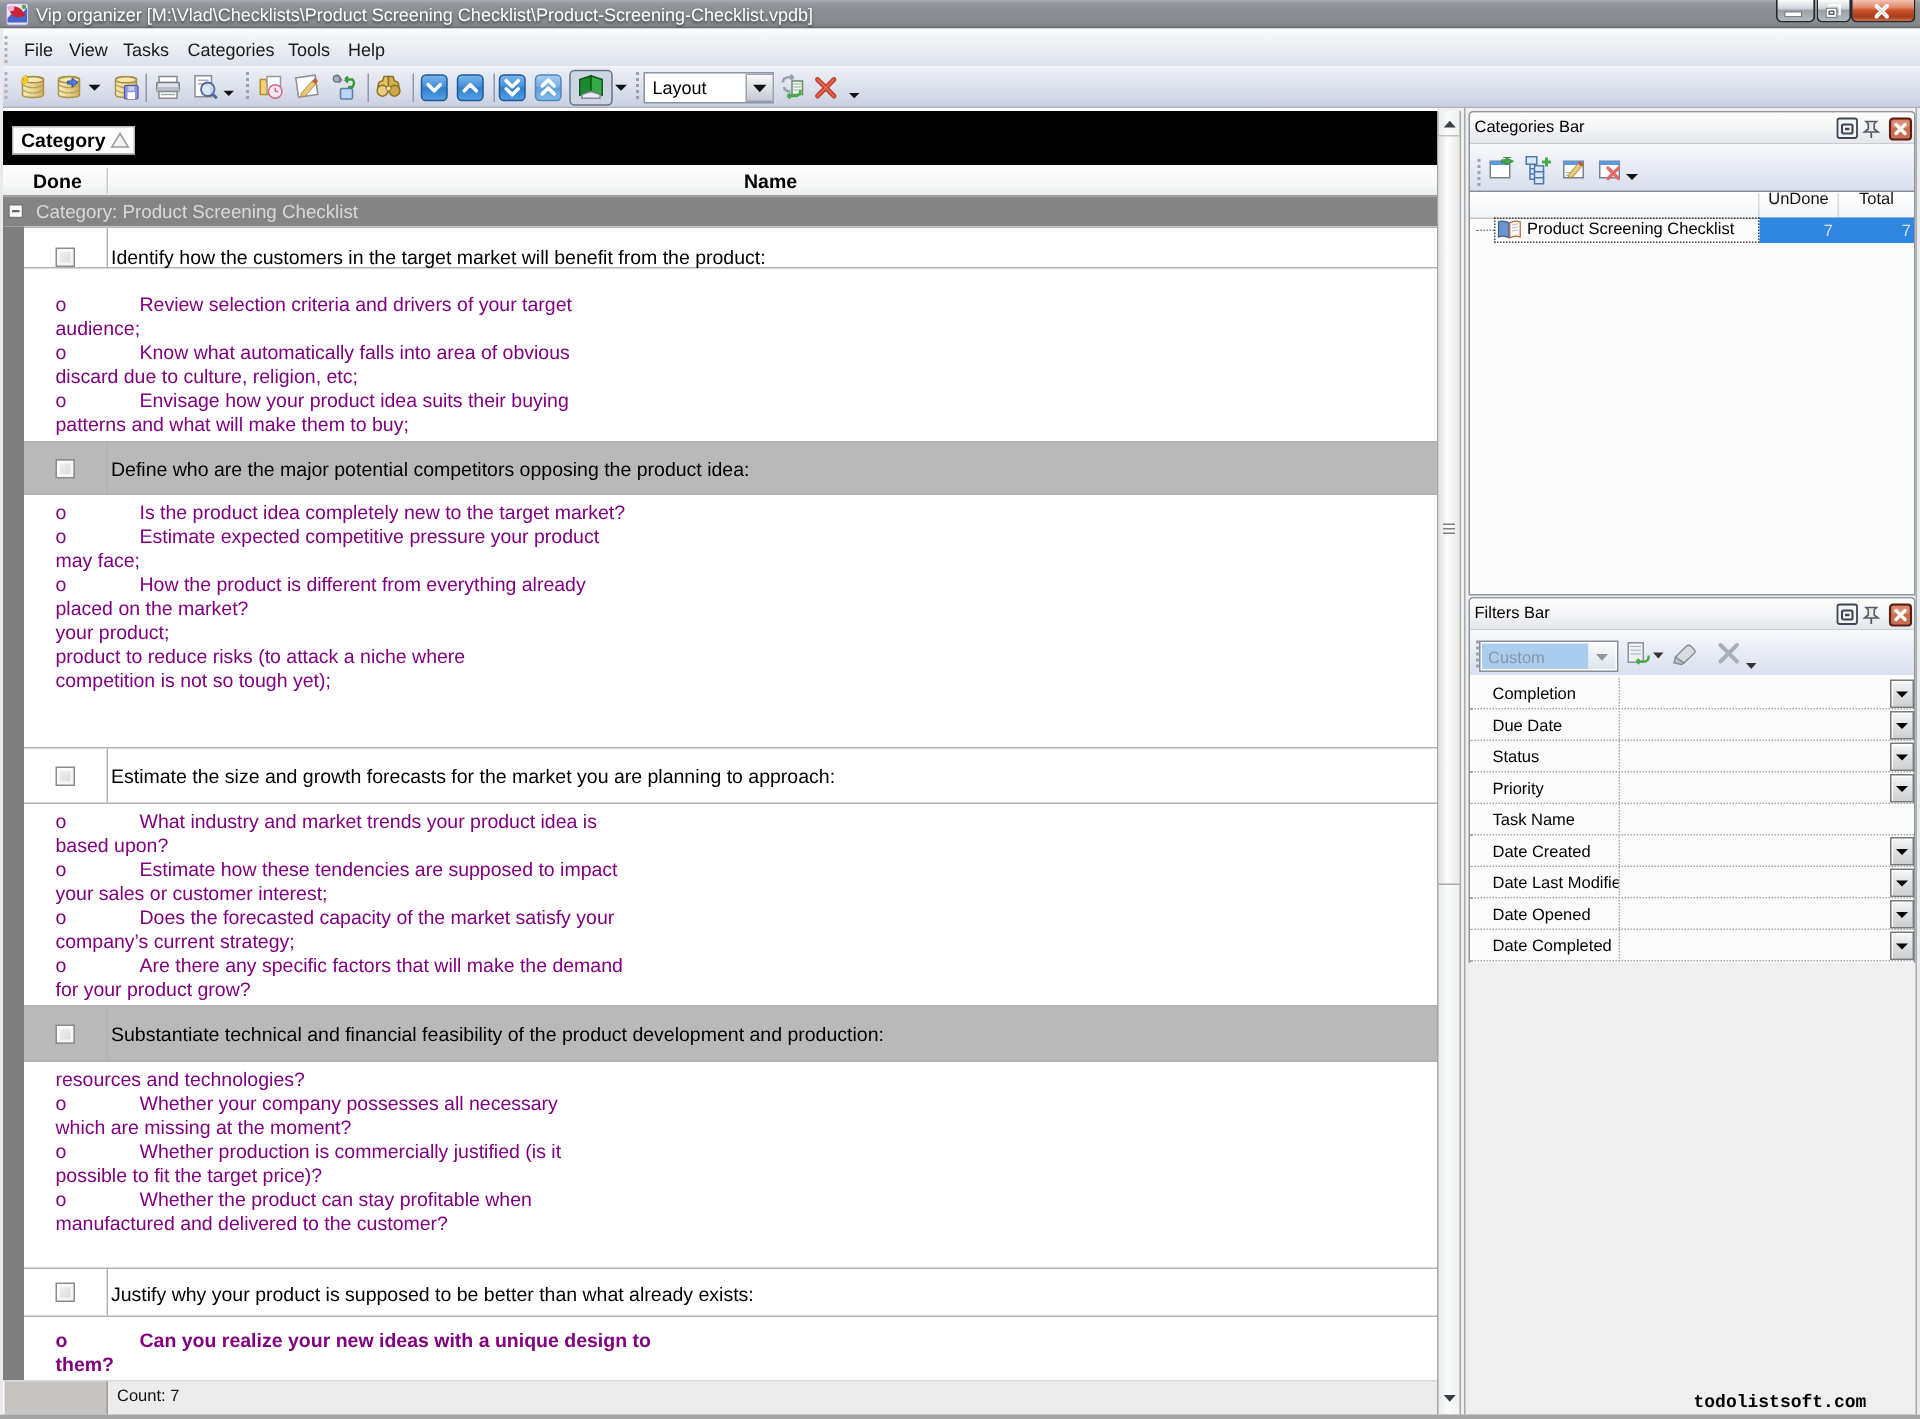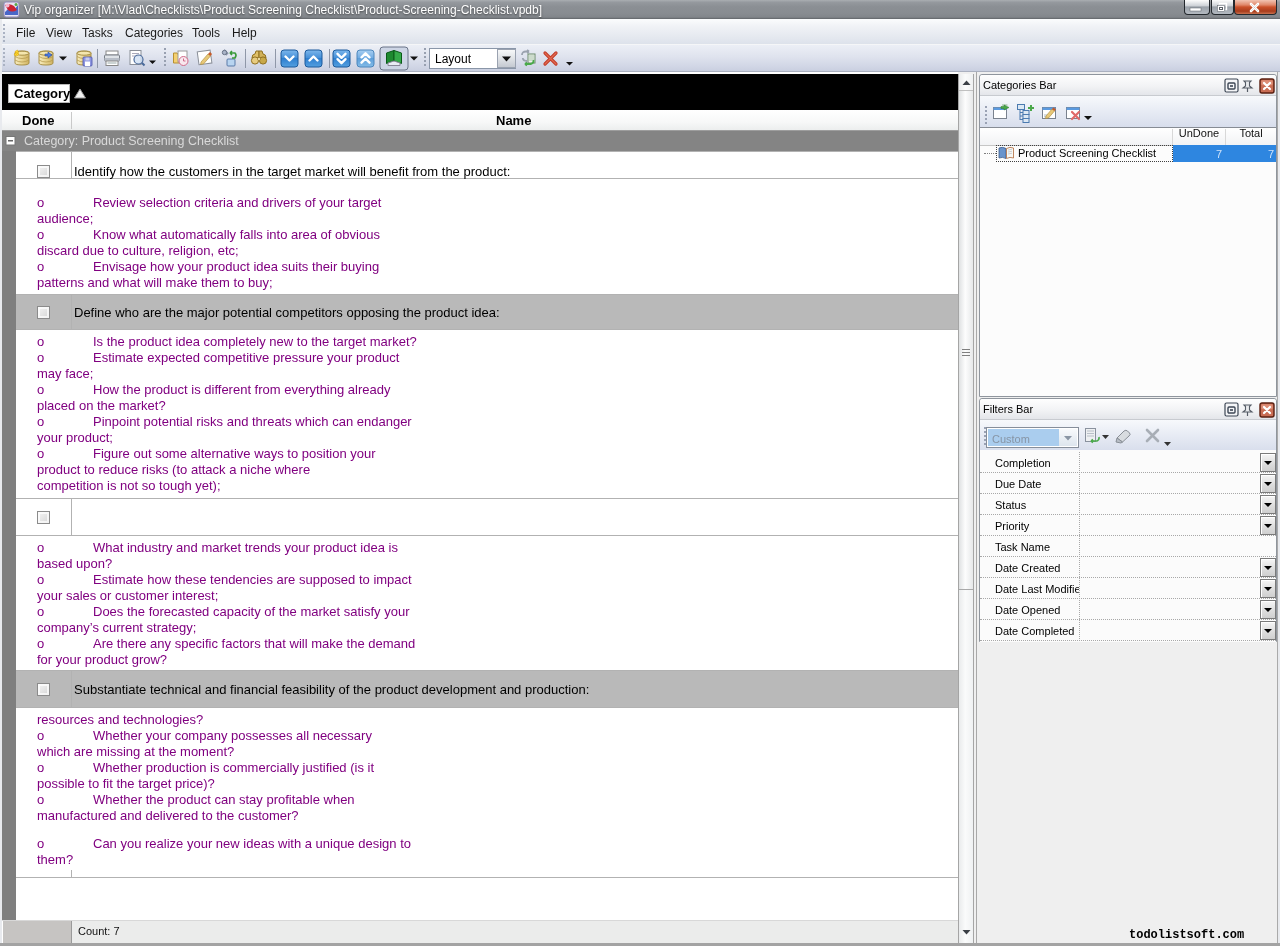--- a/index.html
+++ b/index.html
@@ -21,21 +21,21 @@
   background:linear-gradient(180deg,#fbfcfd 0%,#f0f2f6 30%,#e4e8ef 75%,#dde2eb 100%);
   border-bottom:1px solid #f5f6f8; }
 .menuitem { top:25px; height:16px; font-size:12px; line-height:16px; color:#1a1a1a; }
 
 #toolbar { left:0; top:45px; width:1280px; height:27px;
   background:linear-gradient(180deg,#eceff6 0%,#dfe3ee 45%,#d2d7e6 80%,#c9cfe0 100%);
   border-bottom:1px solid #aab0bf; }
 
 #maingrid { left:2px; top:72px; width:956px; height:871px; background:#fff; }
 #blackband { left:2px; top:74px; width:956px; height:36px; background:#000; }
-#catbtn { left:8px; top:84px; width:62px; height:19px; background:#fff; border:1px solid #b9b9b9;
+#catbtn { left:8px; top:84px; width:82px; height:19px; background:#fff; border:1px solid #b9b9b9;
   font-size:13px; font-weight:bold; color:#000; line-height:17px; padding-left:5px; }
 #hdrrow { left:2px; top:110px; width:956px; height:21px;
   background:linear-gradient(180deg,#ffffff 0%,#f7f8f8 60%,#eceeee 100%); border-bottom:1px solid #9d9d9d; }
 #hdrsep { left:71px; top:112px; width:1px; height:17px; background:#c9c9c9; }
 .hdrtxt { font-size:13px; font-weight:bold; color:#000; top:112px; height:18px; line-height:18px; }
 #catrow { left:2px; top:131px; width:956px; height:20px; background:#848484; color:#d9d9d9;
   font-size:12.5px; line-height:20px; }
 #gutter { left:2px; top:151px; width:14px; height:769px; background:#7f7f7f; }
 .trow { left:16px; width:942px; border-top:1px solid #b2b2b2; border-bottom:1px solid #b2b2b2; }
 .trow.w { background:#fff; }
@@ -318,29 +318,28 @@
     <span class="tsepcol"></span>
     <span class="cb" style="top:11px;"></span>
     <span class="ttext" style="top:10px;">Define who are the major potential competitors opposing the product idea:</span>
   </div>
 <div class="abs pblock" style="top:330px; height:168px;">
 <div><span class="bull">o</span>Is the product idea completely new to the target market?</div>
 <div><span class="bull">o</span>Estimate expected competitive pressure your product</div>
 <div>may face;</div>
 <div><span class="bull">o</span>How the product is different from everything already</div>
 <div>placed on the market?</div>
-<div><span class="bull">o</span>Pinpoint potential risks and threats which can endanger</div>
 <div>your product;</div>
-<div><span class="bull">o</span>Figure out some alternative ways to position your</div>
 <div>product to reduce risks (to attack a niche where</div>
 <div>competition is not so tough yet);</div>
 </div>
 <div class="abs trow w" style="top:498px; height:38px;">
     <span class="tsepcol"></span>
     <span class="cb" style="top:12px;"></span>
+    <span class="ttext" style="top:11px;">Estimate the size and growth forecasts for the market you are planning to approach:</span>
   </div>
 <div class="abs pblock" style="top:536px; height:134px;">
 <div><span class="bull">o</span>What industry and market trends your product idea is</div>
 <div>based upon?</div>
 <div><span class="bull">o</span>Estimate how these tendencies are supposed to impact</div>
 <div>your sales or customer interest;</div>
 <div><span class="bull">o</span>Does the forecasted capacity of the market satisfy your</div>
 <div>company’s current strategy;</div>
 <div><span class="bull">o</span>Are there any specific factors that will make the demand</div>
 <div>for your product grow?</div>
@@ -357,21 +356,21 @@
 <div><span class="bull">o</span>Whether production is commercially justified (is it</div>
 <div>possible to fit the target price)?</div>
 <div><span class="bull">o</span>Whether the product can stay profitable when</div>
 <div>manufactured and delivered to the customer?</div>
 </div>
 <div class="abs trow w" style="top:845px; height:33px;">
     <span class="tsepcol"></span>
     <span class="cb" style="top:9px;"></span>
     <span class="ttext" style="top:9px;">Justify why your product is supposed to be better than what already exists:</span>
   </div>
-<div class="abs pblock" style="top:828px; height:42px; padding-top:8px;">
+<div class="abs pblock" style="top:878px; height:42px; padding-top:8px;font-weight:bold;">
 <div><span class="bull">o</span>Can you realize your new ideas with a unique design to</div>
 <div>them?</div>
 </div>
 <div class="abs" id="footer"></div>
 <div class="abs" id="footbox"></div>
 <div class="abs" id="foottxt">Count: 7</div>
 
 <div class="abs" id="sbar"></div>
 <div class="abs" id="sthumb"></div>
 <div class="abs grip" style="top:349px;"></div>

